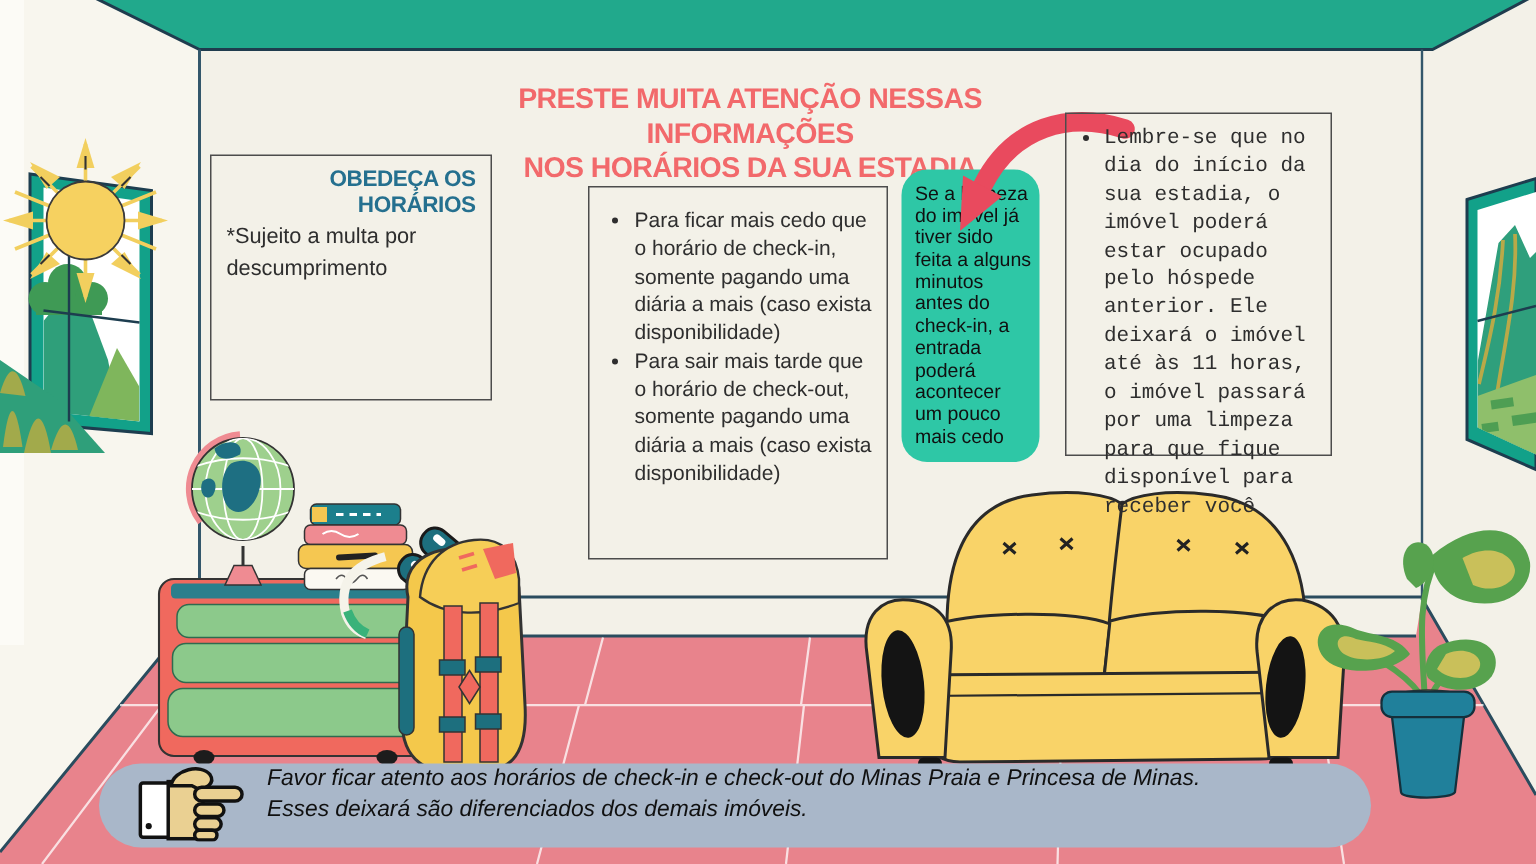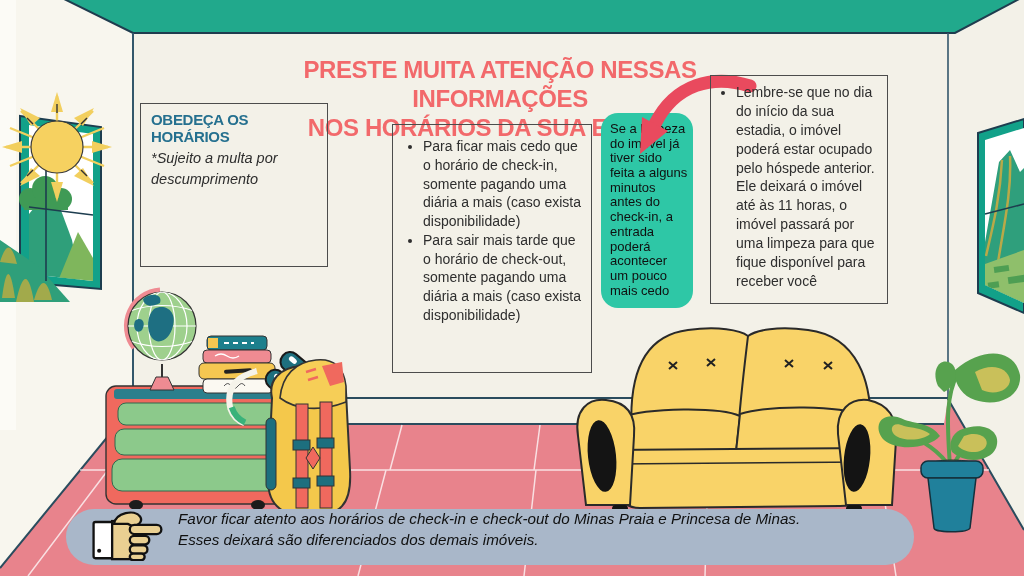--- a/index.html
+++ b/index.html
@@ -5,38 +5,38 @@
   html,body{margin:0;padding:0;background:#e9e7de;}
   .canvas{
     position:relative;width:1024px;height:576px;overflow:hidden;
     background:#f3f1e8;font-family:"Liberation Sans",sans-serif;
   }
   .scene{position:absolute;left:0;top:0;}
   .abs{position:absolute;}
   
   .title{
     left:282px;top:56px;width:436px;text-align:center;
-    color:#f2696b;font-weight:700;font-size:24px;line-height:1.2;
+    color:#f2696b;font-weight:700;font-size:19px;line-height:1.2;
     letter-spacing:-0.4px;
   }
   
   .box{border:1.6px solid #4c4c4c;color:#2e2e2e;box-sizing:border-box;}
   .blist{margin:0;padding-left:22px;list-style:disc;}
   .blist li{margin:0;}
   .schedule-box{left:140px;top:103px;width:188px;height:164px;padding:7px 10px;}
   .schedule-box h2{
-    margin:0 0 3px 0;text-align:left;color:#25708f;
+    margin:0 0 3px 0;text-align:right;color:#25708f;
     font-size:15px;font-weight:700;letter-spacing:-0.3px;
   }
   .schedule-box .blist{font-size:14.5px;line-height:1.48;padding-left:26px;}
-  .schedule-box .footnote{font-size:14.5px;line-height:1.45;margin-top:1px;font-style:italic;}
+  .schedule-box .footnote{font-size:14.5px;line-height:1.45;margin-top:1px;}
   .fees-box{left:392px;top:124px;width:200px;height:249px;padding:12px 8px;}
   .fees-box .blist{font-size:14px;line-height:1.34;}
   .reminder-box{left:710px;top:75px;width:178px;height:229px;padding:7px 5px;}
-  .reminder-box .blist{font-size:14px;line-height:1.35;padding-left:20px;}
+  .reminder-box .blist{font-size:14px;line-height:1.35;padding-left:20px;font-family:Liberation Mono, monospace;}
   
   .early-note{
     left:601px;top:113px;width:92px;background:#2ec7a6;border-radius:17px;
     padding:9px 5px 10px 9px;font-size:13px;line-height:1.13;color:#101010;
     box-sizing:border-box;
   }
   
   .arrow-wrap{left:613px;top:74px;width:150px;height:92px;}
   
   .footer-bar{

